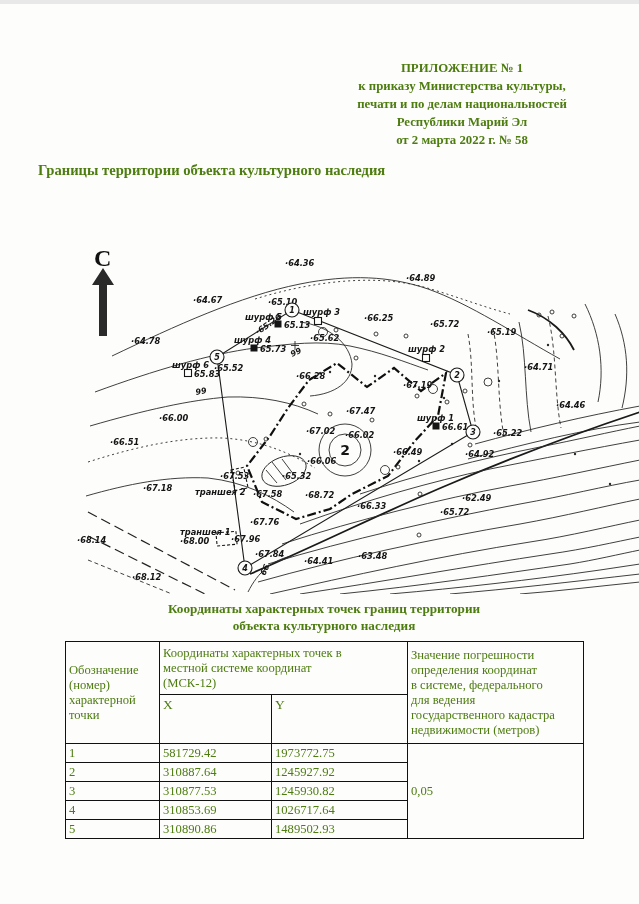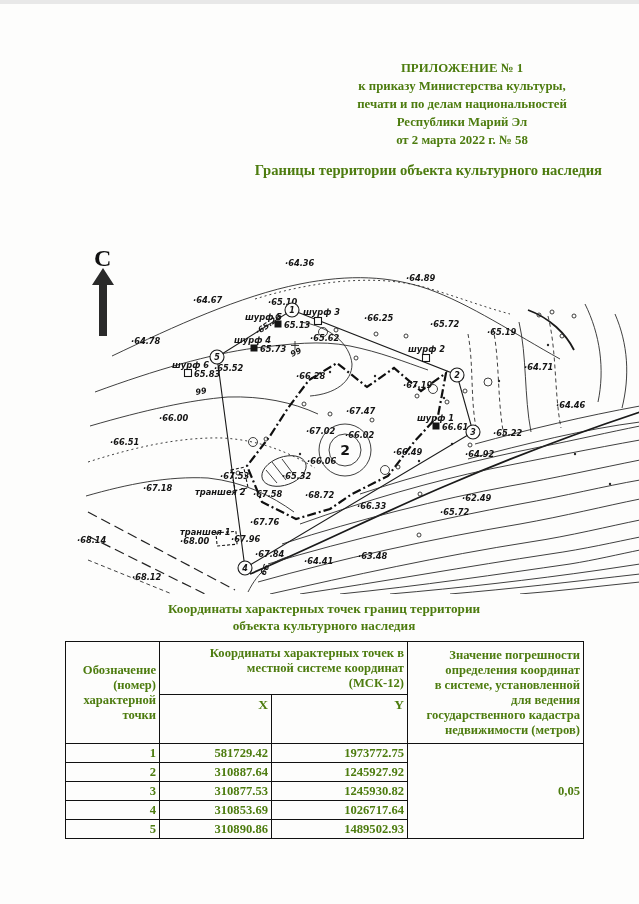--- a/index.html
+++ b/index.html
@@ -1,20 +1,20 @@
 <!DOCTYPE html>
 <html><head>
 <meta charset="utf-8">
 <style>
   html,body{margin:0;padding:0;background:#e8e8e8;}
   .page{position:relative;width:639px;height:904px;background:#fdfdfc;margin:4px auto;
         font-family:"Liberation Serif", serif;color:#4d7c0f;overflow:hidden;padding-left:16px;}
   .header-block{position:absolute;top:55px;left:272px;width:380px;text-align:center;
         font-size:12.8px;font-weight:700;line-height:18px;}
-  .doc-title{position:absolute;top:157px;left:38px;width:564px;text-align:right;
+  .doc-title{position:absolute;top:157px;left:38px;width:564px;text-align:left;
         font-size:14.6px;font-weight:700;line-height:18.5px;}
   .map-wrap{position:absolute;top:232px;left:0;width:639px;height:358px;}
   svg text{font-family:"DejaVu Sans", sans-serif;}
   .spot{font-size:8.3px;font-style:italic;font-weight:700;fill:#141414;}
   .clabel{font-size:8px;font-style:italic;font-weight:700;fill:#141414;}
   .mlabel{font-size:8.3px;font-style:italic;font-weight:700;fill:#141414;}
   .bnum{font-size:8px;font-style:italic;font-weight:700;fill:#141414;}
   .mound-num{font-size:14px;font-weight:700;fill:#141414;}
   .north-c{font-size:24px;font-weight:700;fill:#111;font-family:"Liberation Serif",serif;}
   .thin{fill:none;stroke:#2a2a2a;stroke-width:0.9;}
@@ -27,22 +27,22 @@
   .sq-o{fill:#fdfdfc;stroke:#141414;stroke-width:1.1;}
   .trench{fill:none;stroke:#141414;stroke-width:1.1;stroke-dasharray:3 2;}
   .dashdot{fill:none;stroke:#0f0f0f;stroke-width:2.2;stroke-dasharray:9 3 2 3;}
   .ldash{fill:none;stroke:#222;stroke-width:1.2;stroke-dasharray:10 5;}
   .veg{fill:none;stroke:#2a2a2a;stroke-width:0.9;}
   .dotf{fill:#2a2a2a;stroke:none;}
   .map-caption{position:absolute;top:596px;left:0;width:648px;text-align:center;
         font-size:13.2px;font-weight:700;line-height:17px;}
   table.coords{position:absolute;top:637px;left:65px;border-collapse:collapse;
         table-layout:fixed;font-size:12.6px;}
-  table.coords th,table.coords td{border:1.5px solid #111;padding:0 3px;text-align:right;
-        font-weight:700;vertical-align:middle;}
+  table.coords th,table.coords td{border:1.5px solid #111;padding:0 3px;text-align:left;
+        font-weight:400;vertical-align:middle;}
   th.pre,td.pre{white-space:pre-line;}
   .xy-cell{vertical-align:top !important;font-size:13.5px;height:46px;padding-top:2px !important;}
   .hdr-top{height:52px;}
   tr.drow{height:19px;}
   col.c1{width:94px;} col.c2{width:112px;} col.c3{width:136px;} col.c4{width:176px;}
 </style>
 </head>
 <body>
 
 <div class="page">
@@ -249,21 +249,21 @@
       <tr>
         <th rowspan="2" class="pre">Обозначение
 (номер)
 характерной
 точки</th>
         <th colspan="2" class="pre hdr-top">Координаты характерных точек в
 местной системе координат
 (МСК-12)</th>
         <th rowspan="2" class="pre">Значение погрешности
 определения координат
-в системе, установленной
+в системе, федерального
 для ведения
 государственного кадастра
 недвижимости (метров)</th>
       </tr>
       <tr>
         <th class="xy-cell">X</th>
         <th class="xy-cell">Y</th>
       </tr>
     </thead>
     <tbody>

